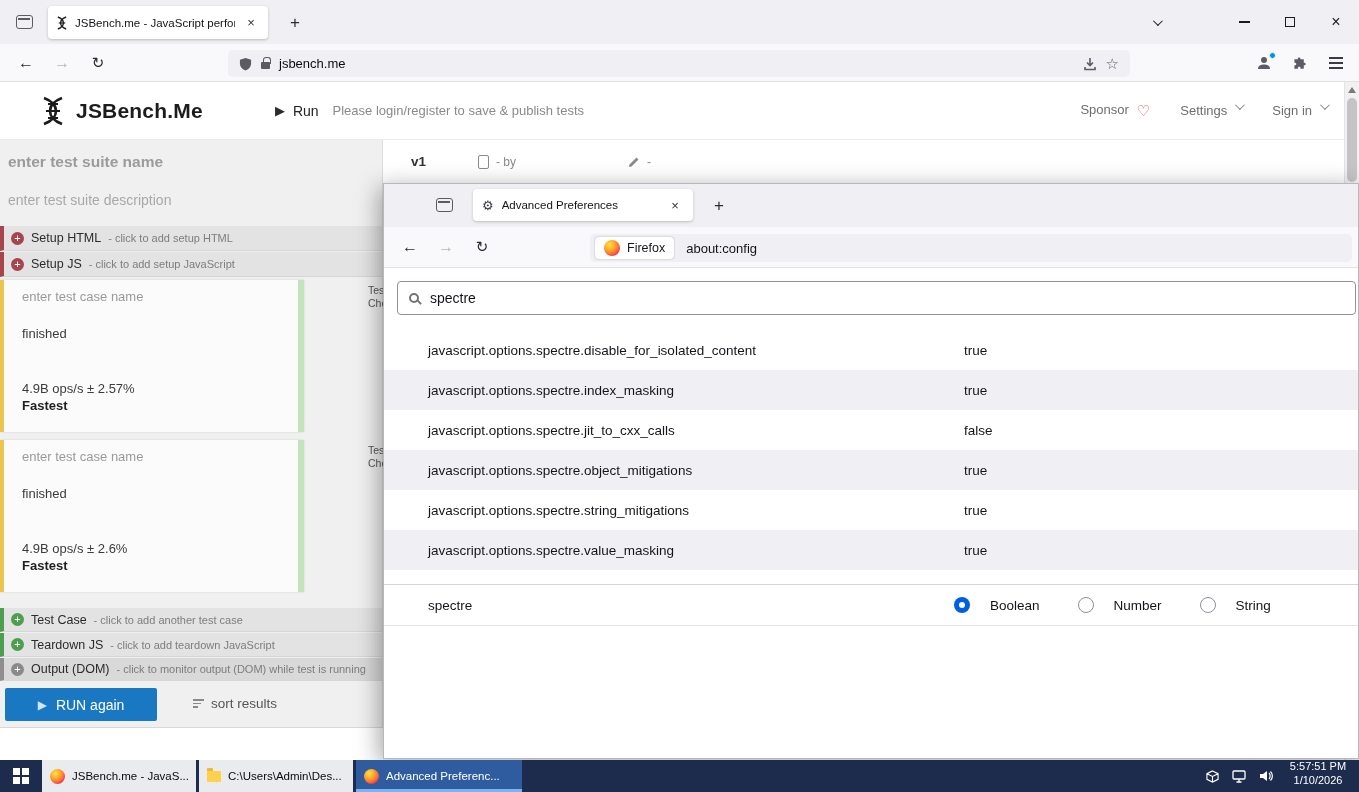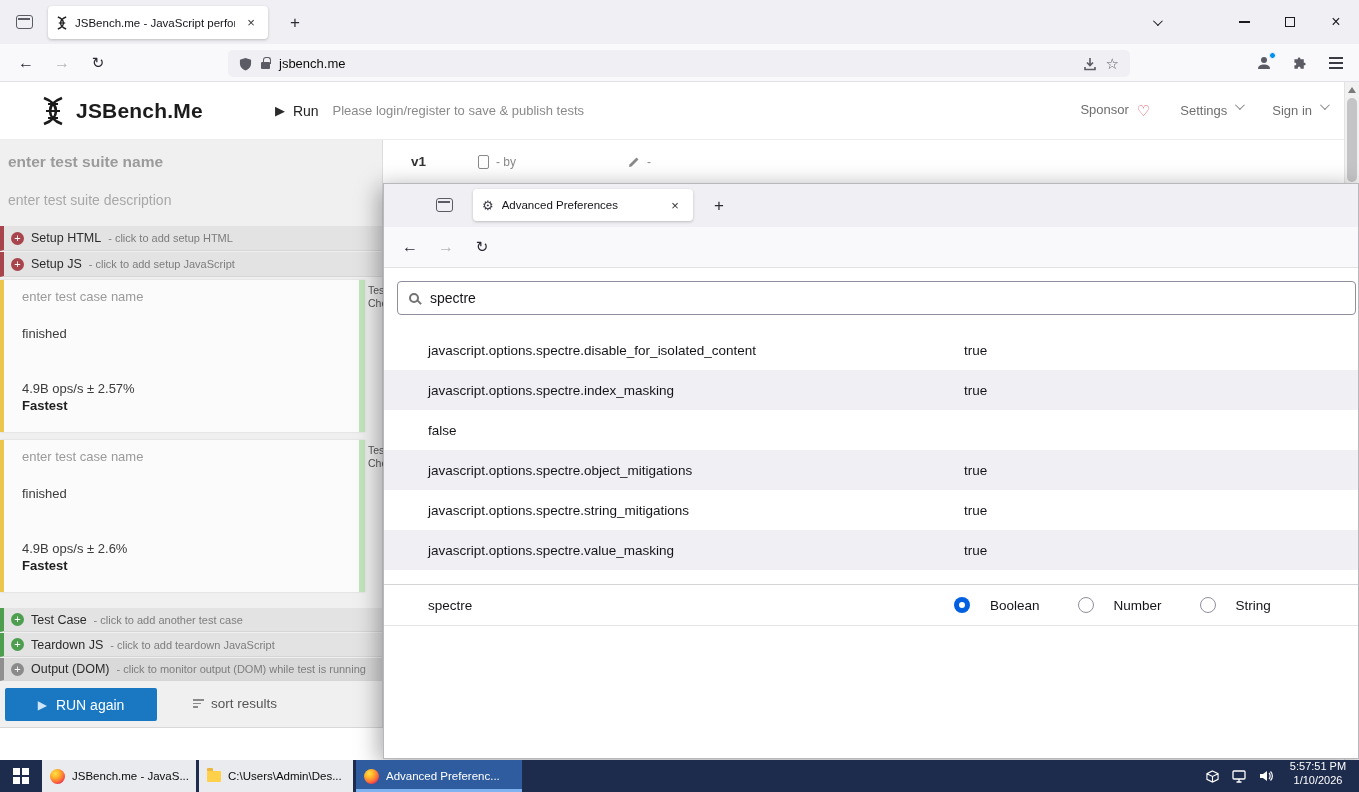--- a/index.html
+++ b/index.html
@@ -56,21 +56,21 @@
   .panel { position: absolute; left: 0; top: 140px; width: 383px; height: 588px; background: #f0f0f0; border-right: 1px solid #ddd; border-bottom: 1px solid #d8d8d8; }
   .suite-name { position: absolute; top: 13px; left: 8px; font-size: 15.5px; font-weight: bold; color: #9b9b9b; }
   .suite-desc { position: absolute; top: 52px; left: 8px; font-size: 14px; color: #a8a8a8; }
   .srow { position: absolute; left: 0; width: 100%; height: 25px; display: flex; align-items: center; gap: 7px; background: #e3e3e3; border-left: 4px solid #a8444c; padding-left: 7px; border-bottom: 1px solid #d6d6d6; }
   .srow-html { top: 86px; } .srow-js { top: 112px; }
   .row-title { font-size: 12.5px; color: #2b2b2b; }
   .row-hint { font-size: 11px; color: #7d7d7d; }
   .cplus { width: 13px; height: 13px; border-radius: 50%; color: #fff; display: flex; align-items: center; justify-content: center; font-size: 11px; line-height: 1; flex: none; }
   .cplus.red { background: #a8444c; } .cplus.green { background: #4e9e50; } .cplus.gray { background: #8a8a8a; }
 
-  .card { position: absolute; left: 0; width: 365px; height: 152px; background: #fbfbfb; border-left: 4px solid #ecc54e; box-shadow: 0 0 2px rgba(0,0,0,.12); text-align: right; }
+  .card { position: absolute; left: 0; width: 304px; height: 152px; background: #fbfbfb; border-left: 4px solid #ecc54e; box-shadow: 0 0 2px rgba(0,0,0,.12); text-align: right; }
   .card1 { top: 140px; } .card2 { top: 300px; }
   .green-strip { position: absolute; right: 0; top: 0; width: 6px; height: 100%; background: #c2e5bb; }
   .case-name { position: absolute; top: 9px; left: 18px; font-size: 13px; color: #9a9a9a; }
   .case-status { position: absolute; top: 46px; left: 18px; font-size: 13px; color: #3c3c3c; }
   .case-ops { position: absolute; top: 101px; left: 18px; font-size: 13px; color: #3c3c3c; }
   .case-badge { position: absolute; top: 118px; left: 18px; font-size: 13px; font-weight: bold; color: #1f1f1f; }
   .trunc { position: absolute; left: 368px; font-size: 10.5px; color: #555; line-height: 1.2; }
   .trunc1 { top: 144px; } .trunc2 { top: 304px; }
 
   .arow { position: absolute; left: 0; width: 100%; height: 24px; display: flex; align-items: center; gap: 7px; background: #e3e3e3; border-left: 4px solid #4e9e50; padding-left: 7px; border-bottom: 1px solid #d6d6d6; }
@@ -324,36 +324,44 @@
         <span class="gear">⚙</span>
         <span class="tab-title">Advanced Preferences</span>
         <span class="tab-close">×</span>
       </div>
       <div class="cfg-newtab">+</div>
     </div>
     <div class="cfg-navbar">
       <div class="nav-ico nav-back">←</div>
       <div class="nav-ico nav-fwd">→</div>
       <div class="nav-ico nav-reload">↻</div>
+      <div class="cfg-urlbar">
+        <span class="ff-chip">
+          <span class="fflogo"></span>
+          <span class="ff-chip-label">Firefox</span>
+        </span>
+        <span class="cfg-url">about:config</span>
+      </div>
     </div>
     <div class="cfg-content">
       <div class="cfg-search">
         <span class="mag"></span>
         <input value="spectre" style="">
       </div>
       <div class="cfg-table">
         <div class="cfg-row">
           <span class="pref-name">javascript.options.spectre.disable_for_isolated_content</span>
           <span class="pref-value">true</span>
         </div>
         <div class="cfg-row">
           <span class="pref-name">javascript.options.spectre.index_masking</span>
           <span class="pref-value">true</span>
         </div>
         <div class="cfg-row">
+          <span class="pref-name">javascript.options.spectre.jit_to_cxx_calls</span>
           <span class="pref-value">false</span>
         </div>
         <div class="cfg-row">
           <span class="pref-name">javascript.options.spectre.object_mitigations</span>
           <span class="pref-value">true</span>
         </div>
         <div class="cfg-row">
           <span class="pref-name">javascript.options.spectre.string_mitigations</span>
           <span class="pref-value">true</span>
         </div>

